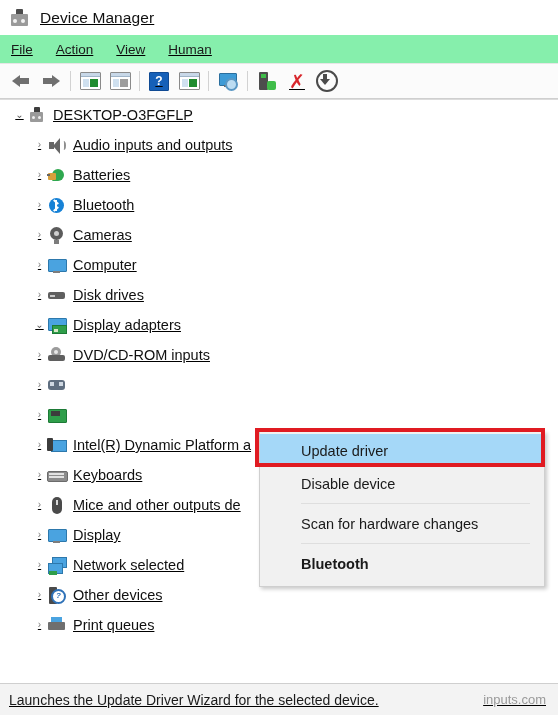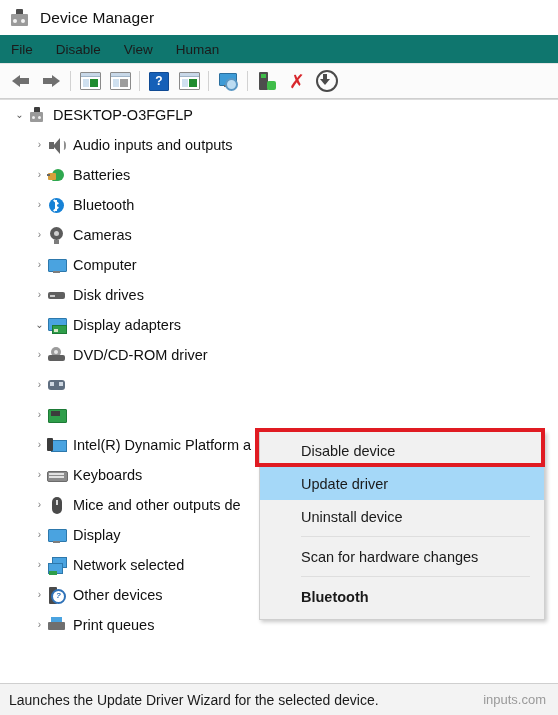--- a/index.html
+++ b/index.html
@@ -2,33 +2,33 @@
 <html><head>
 <meta charset="utf-8">
 <style>
   html,body{margin:0;padding:0;}
   body{
     width:558px;height:715px;overflow:hidden;
     font-family:"Liberation Sans","DejaVu Sans",sans-serif;
     background:#ffffff;color:#000000;
     -webkit-font-smoothing:antialiased;
   }
-  .window{position:relative;width:558px;height:715px;background:#ffffff;display:flex;flex-direction:column;}
+  .window{position:relative;width:558px;height:715px;background:#ffffff;display:flex;flex-direction:column;text-decoration:underline;}
 
   
   .titlebar{height:35px;flex:0 0 35px;display:flex;align-items:center;padding-left:9px;background:#ffffff;}
   .title-icon{width:22px;height:20px;position:relative;flex:0 0 22px;margin-right:9px;}
   .ti-body{position:absolute;left:2px;top:6px;width:17px;height:12px;background:#9a9a9a;border-radius:1px;}
   .ti-top{position:absolute;left:7px;top:1px;width:7px;height:7px;background:#4c4c4c;border-radius:1px;}
   .ti-d1{position:absolute;left:4px;top:11px;width:4px;height:4px;background:#f2f2f2;border-radius:50%;}
   .ti-d2{position:absolute;left:12px;top:11px;width:4px;height:4px;background:#f2f2f2;border-radius:50%;}
   .title-text{font-size:15.5px;color:#111;letter-spacing:.1px;}
 
   
-  .menubar{height:28px;flex:0 0 28px;display:flex;align-items:center;padding-left:11px;background:#0f766e;border-bottom:1px solid #e6e6e6;}
+  .menubar{height:28px;flex:0 0 28px;display:flex;align-items:center;padding-left:11px;background:#86efac;border-bottom:1px solid #e6e6e6;}
   .menu-item{font-size:13.5px;color:#1b1b1b;padding:3px 11px 3px 0;margin-right:12px;cursor:default;}
 
   
   .toolbar{height:34px;flex:0 0 34px;display:flex;align-items:center;background:#fbfbfb;border-bottom:1px solid #cfcfcf;padding-left:6px;}
   .tb{width:30px;height:26px;display:flex;align-items:center;justify-content:center;position:relative;}
   .tb-sep{width:1px;height:20px;background:#d2d2d2;margin:0 4px;}
   .arrow-l{width:18px;height:14px;position:relative;}
   .arrow-l:before{content:"";position:absolute;left:0;top:1px;border-top:6px solid transparent;border-bottom:6px solid transparent;border-right:8px solid #6f6f6f;}
   .arrow-l:after{content:"";position:absolute;left:7px;top:4px;width:10px;height:6px;background:#6f6f6f;}
   .arrow-r{width:18px;height:14px;position:relative;}
@@ -174,21 +174,21 @@
       <div class="ti-top"></div>
         <div class="ti-body"></div>
         <div class="ti-d1"></div>
         <div class="ti-d2"></div>
     </div>
     <div class="title-text">Device Manager</div>
   </div>
 
   <div class="menubar">
     <div class="menu-item">File</div>
-    <div class="menu-item">Disable</div>
+    <div class="menu-item">Action</div>
     <div class="menu-item">View</div>
     <div class="menu-item">Human</div>
   </div>
 
   <div class="toolbar">
     <div class="tb">
         <div class="arrow-l"></div>
       </div>
     <div class="tb">
         <div class="arrow-r"></div>
@@ -341,21 +341,21 @@
 
 
     <div class="row">
       <div class="cell" style="padding-left:32px">
         <span class="chev">›</span>
         <span class="ico ic-dvd">
             <i class="d"></i>
             <i class="h"></i>
             <i class="b"></i>
           </span>
-        <span class="lbl">DVD/CD-ROM driver</span>
+        <span class="lbl">DVD/CD-ROM inputs</span>
       </div>
     </div>
 
     <div class="row">
       <div class="cell" style="padding-left:32px">
         <span class="chev">›</span>
         <span class="ico ic-hid">
             <i class="p"></i>
             <i class="k1"></i>
             <i class="k2"></i>
@@ -446,23 +446,22 @@
         <span class="chev">›</span>
         <span class="ico ic-print">
             <i class="t"></i>
             <i class="b"></i>
           </span>
         <span class="lbl">Print queues</span>
       </div>
     </div>
 
     <div class="ctxmenu">
+      <div class="ctx-item hl">Update driver</div>
       <div class="ctx-item">Disable device</div>
-      <div class="ctx-item hl">Update driver</div>
-      <div class="ctx-item">Uninstall device</div>
       <div class="ctx-sep"></div>
       <div class="ctx-item">Scan for hardware changes</div>
       <div class="ctx-sep"></div>
       <div class="ctx-item bold">Bluetooth</div>
       <div class="ctx-spacer"></div>
     </div>
 
     <div class="redbox"></div>
   </div>
 

